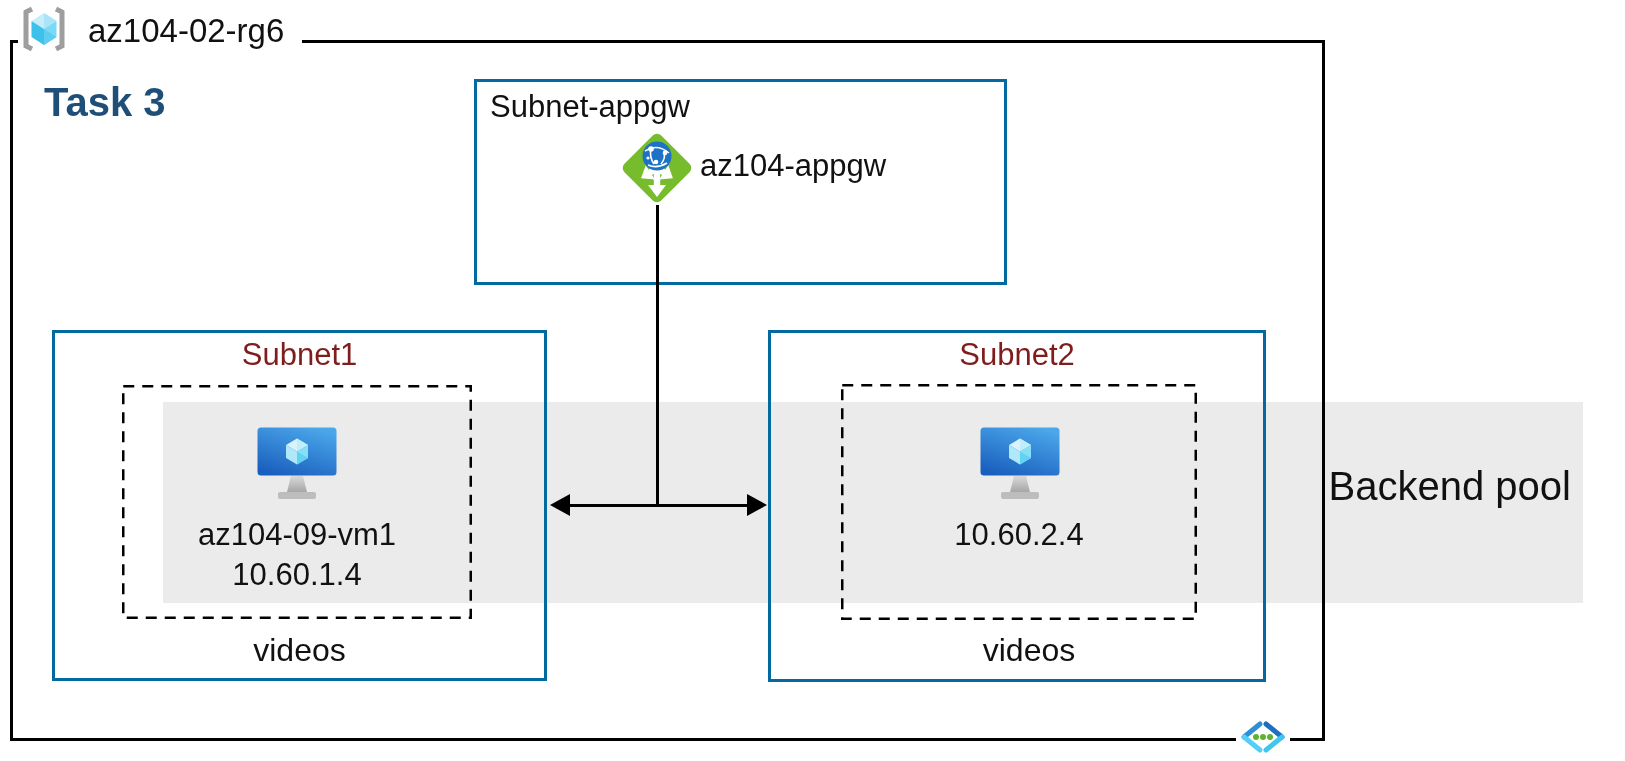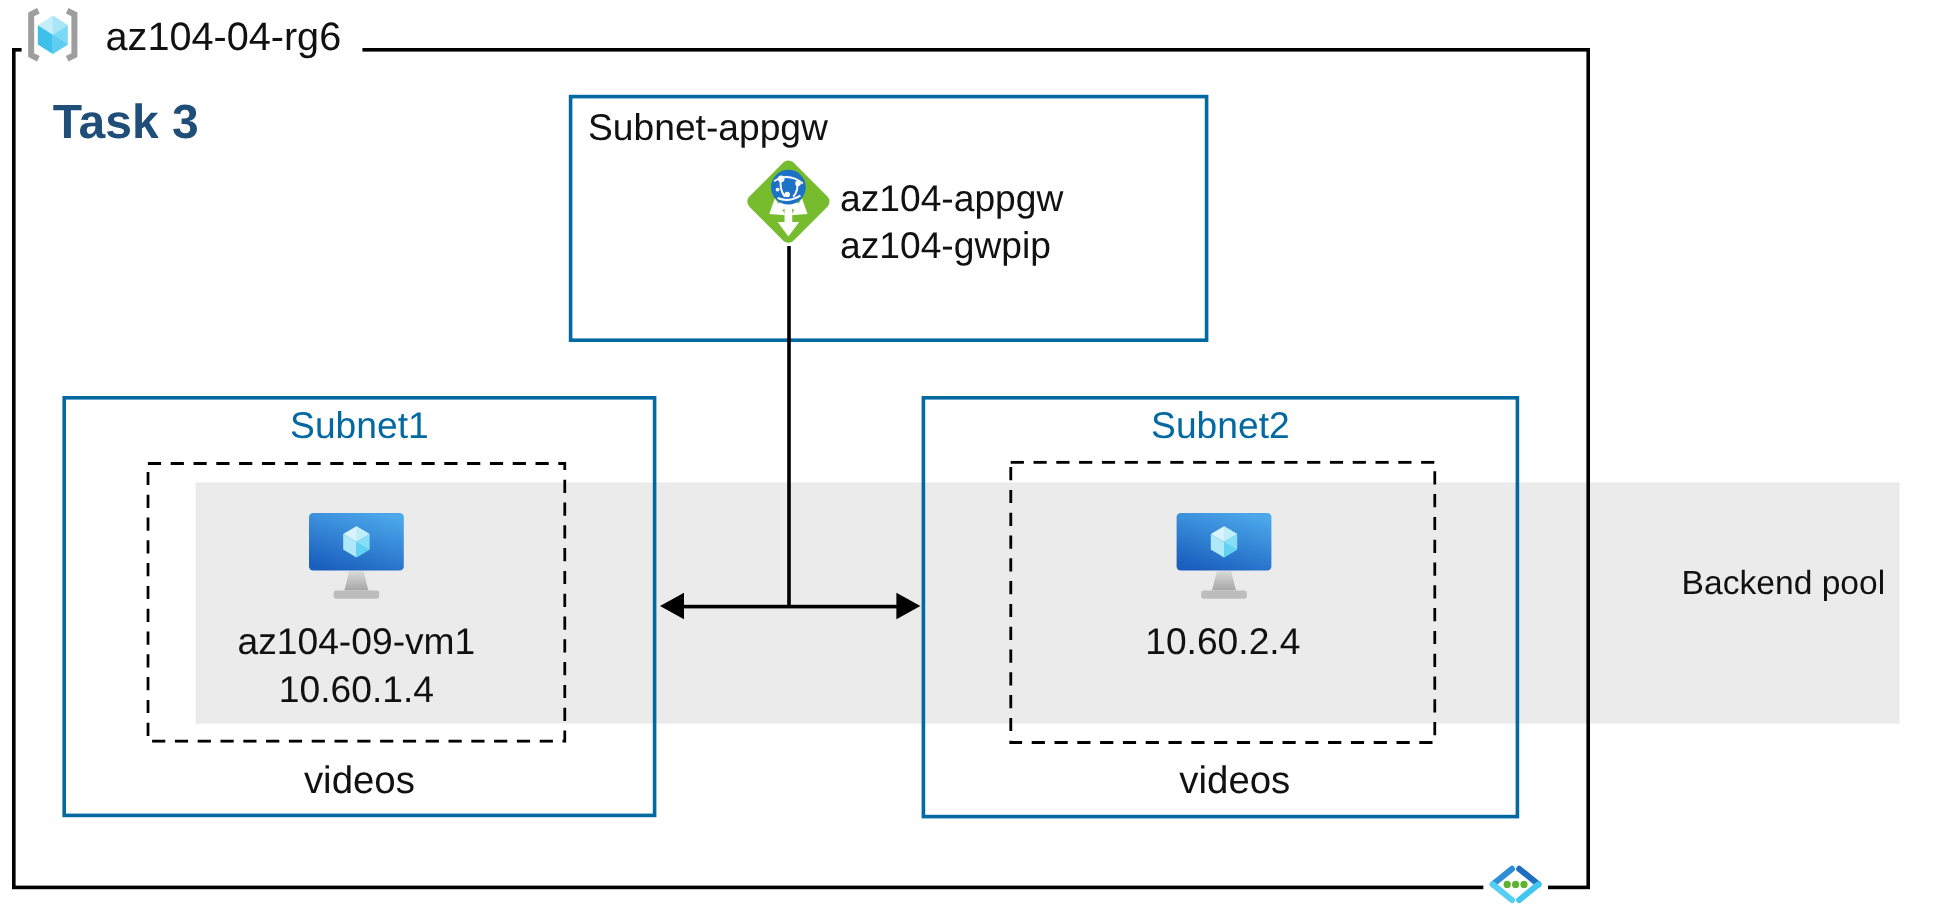--- a/index.html
+++ b/index.html
@@ -15,21 +15,21 @@
   }
   .abs { position: absolute; }
 
   
   .backend-band {
     left: 163px; top: 402px; width: 1420px; height: 201px;
     background: #EBEBEB; z-index: 1;
   }
   .backend-label {
     position: absolute; right: 12px; top: 60px;
-    font-size: 28px; line-height: 48px; color: #111;
+    font-size: 40px; line-height: 48px; color: #111;
   }
 
   
   .rg-box {
     left: 10px; top: 40px; width: 1315px; height: 701px;
     border: 3px solid #000; z-index: 2;
   }
   .rg-border-gap {
     left: 18px; top: 37px; width: 284px; height: 9px;
     background: #ffffff; z-index: 3;
@@ -48,21 +48,21 @@
   .subnet-box { border: 3px solid #0369a1; background: transparent; z-index: 2; }
   .appgw-box  { left: 474px; top: 79px;  width: 533px; height: 206px; }
   .subnet1-box{ left: 52px;  top: 330px; width: 495px; height: 351px; }
   .subnet2-box{ left: 768px; top: 330px; width: 498px; height: 352px; }
   .appgw-title {
     position: absolute; left: 13px; top: 9px;
     font-size: 31px; line-height: 32px; color: #111; white-space: nowrap;
   }
   .subnet-title {
     position: absolute; left: 0; top: 6px; width: 100%;
-    text-align: center; font-size: 31px; line-height: 32px; color: #0369a1;
+    text-align: center; font-size: 31px; line-height: 32px; color: #7f1d1d;
   }
 
   
   .appgw-icon { left: 615px; top: 126px; z-index: 4; }
   .appgw-labels {
     left: 700px; top: 146px; font-size: 31px; line-height: 39px;
     color: #111; z-index: 4; white-space: nowrap;
   }
 
   
@@ -109,21 +109,21 @@
 
   <svg class="abs rg-icon" width="52" height="48" viewBox="0 0 52 48">
     <path d="M14,4 L8,7 L8,41 L14,44" fill="none" stroke="#9E9E9E" stroke-width="5"></path>
     <path d="M38,4 L44,7 L44,41 L38,44" fill="none" stroke="#9E9E9E" stroke-width="5"></path>
     <polygon points="26,8 38.5,16 26,24 13.5,16" fill="#C4EEFA"></polygon>
     <polygon points="26,8 38.5,16 26,24" fill="#A9E4F7"></polygon>
     <polygon points="13.5,16 26,24 26,40 13.5,32" fill="#3DC0E9"></polygon>
     <polygon points="26,24 38.5,16 38.5,32 26,40" fill="#7AD9F4"></polygon>
     <polygon points="26,24 38.5,32 26,40" fill="#5ECDF0"></polygon>
   </svg>
-  <div class="abs rg-title">az104-04-rg6</div>
+  <div class="abs rg-title">az104-02-rg6</div>
 
   <div class="abs task-label">Task 3</div>
 
   <div class="abs subnet-box appgw-box">
     <div class="appgw-title">Subnet-appgw</div>
   </div>
 
   <svg class="abs appgw-icon" width="84" height="84" viewBox="0 0 84 84">
     <rect x="16" y="16" width="52" height="52" rx="6" transform="rotate(45 42 42)" fill="#76BC2D"></rect>
 
@@ -144,21 +144,20 @@
 
     <circle cx="42" cy="30" r="14.5" fill="#1D72C8"></circle>
     <path d="M30,25 Q42,17 54,27 M33,39 Q42,43 52,37 M36,22 Q34,31 39,38 M49,25 Q51,32 46,38" fill="none" stroke="#ffffff" stroke-width="1.6"></path>
     <circle cx="36" cy="23" r="2.8" fill="#ffffff"></circle>
     <circle cx="50" cy="27" r="2.3" fill="#ffffff"></circle>
     <circle cx="41" cy="36" r="2.3" fill="#ffffff"></circle>
     <circle cx="33" cy="32" r="1.6" fill="#ffffff"></circle>
   </svg>
   <div class="abs appgw-labels">
     <div>az104-appgw</div>
-    <div>az104-gwpip</div>
   </div>
 
   <div class="abs v-line"></div>
   <div class="abs h-line"></div>
   <div class="abs arrowhead arrowhead-left"></div>
   <div class="abs arrowhead arrowhead-right"></div>
 
   <div class="abs subnet-box subnet1-box">
     <div class="subnet-title">Subnet1</div>
   </div>

